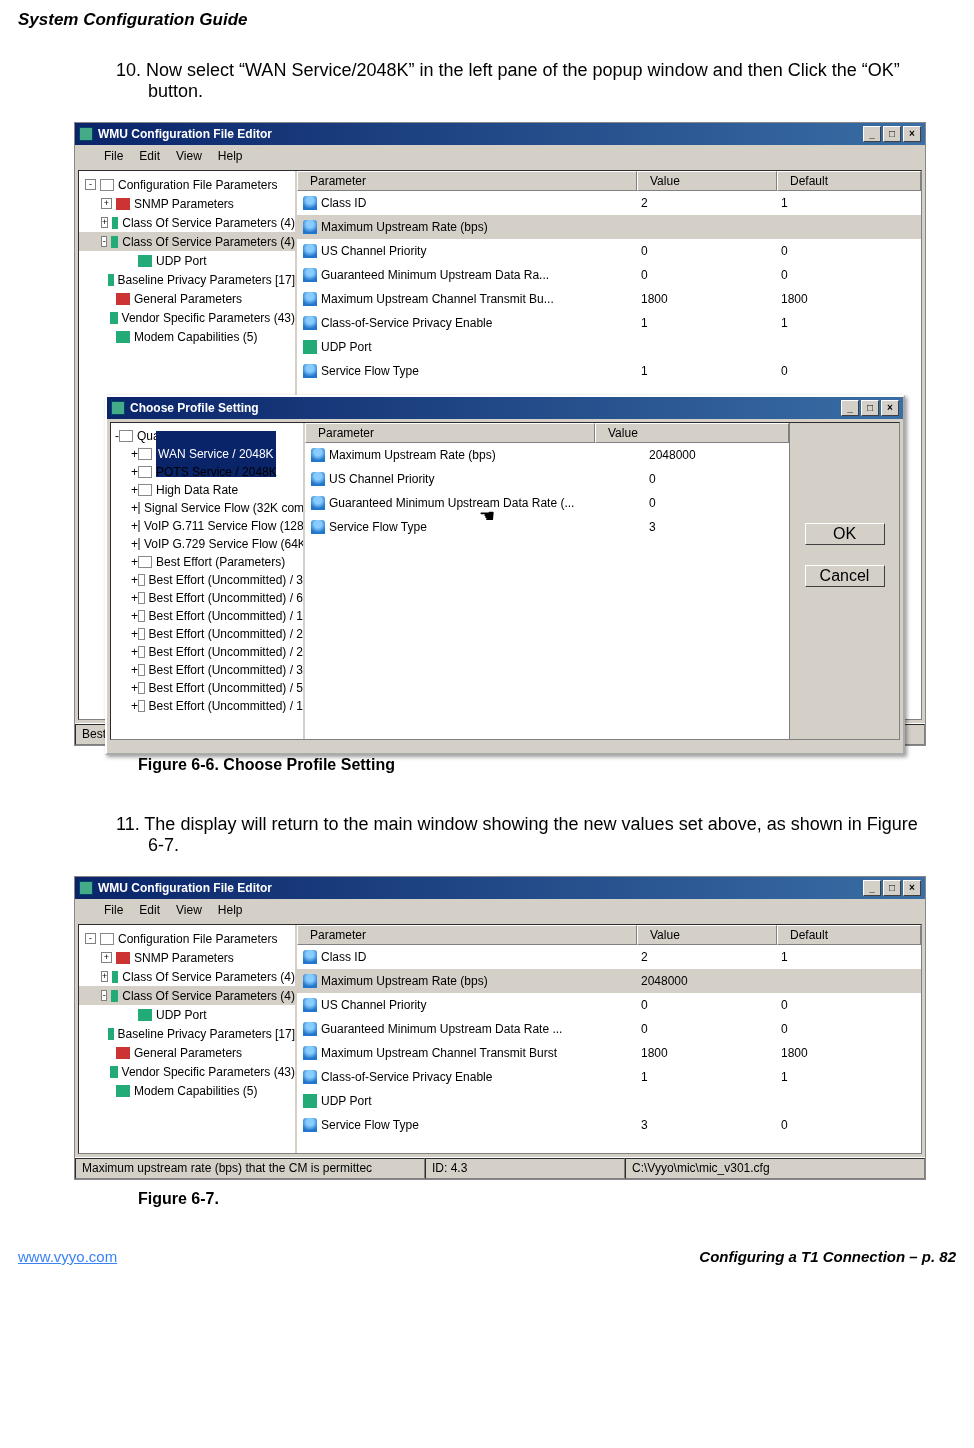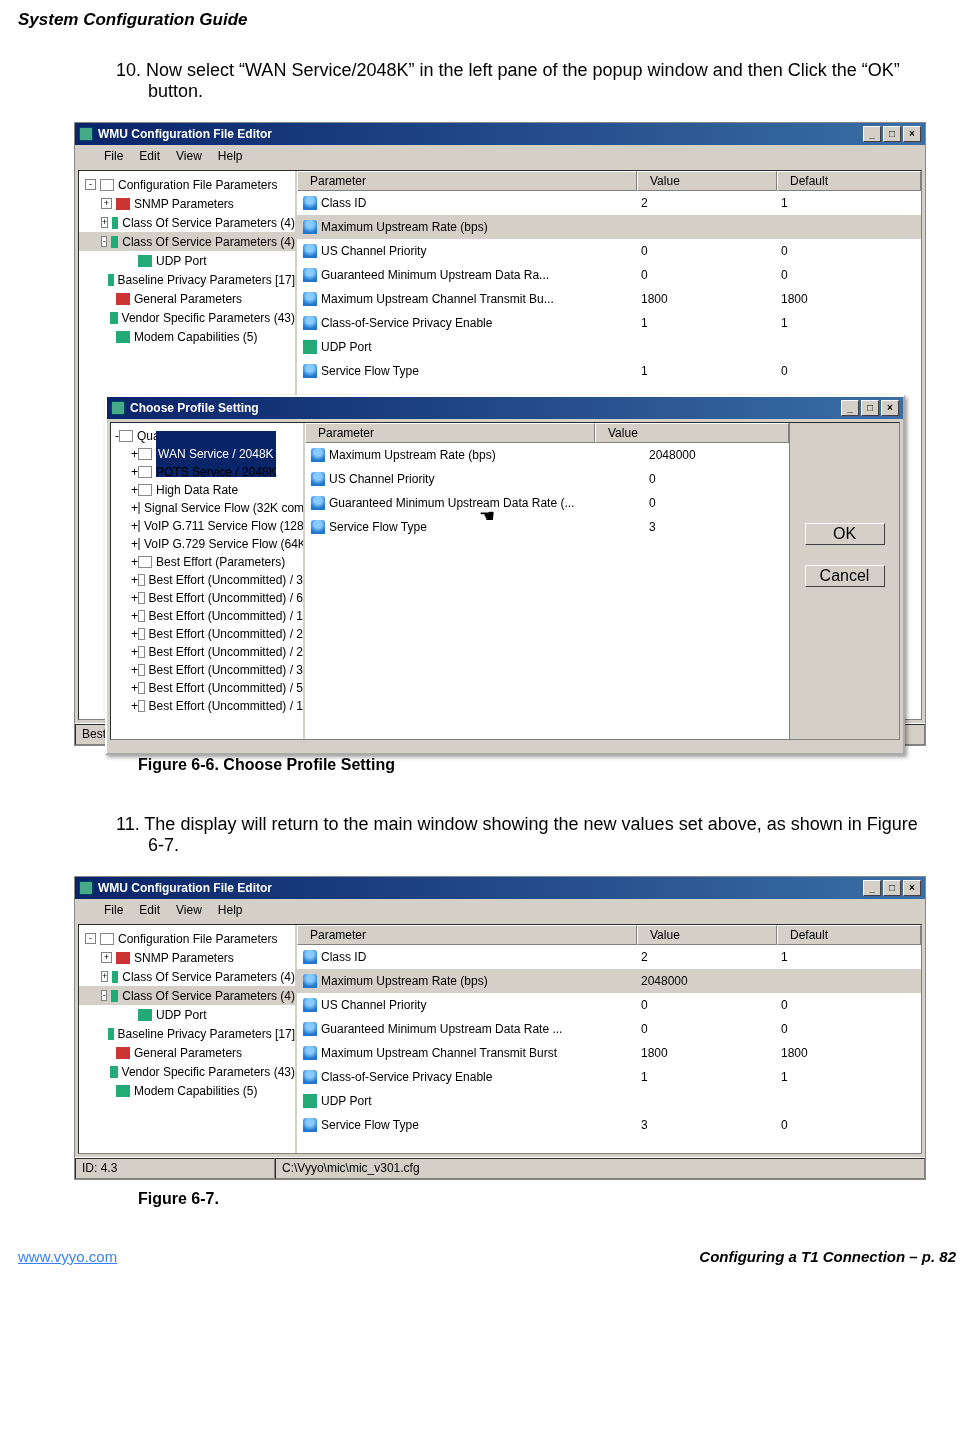--- a/index.html
+++ b/index.html
@@ -579,20 +579,21 @@
           <div class="lrow">
             <span class="licon leaf"></span>
             <span class="c1">Service Flow Type</span>
             <span class="c2">3</span>
             <span class="c3">0</span>
           </div>
         </div>
     </div>
   </div>
   <div class="statusbar">
+    <div class="sseg" style="width:350px">Maximum upstream rate (bps) that the CM is permittec</div>
     <div class="sseg" style="width:200px">ID: 4.3</div>
     <div class="sseg" style="flex:1">C:\Vyyo\mic\mic_v301.cfg</div>
   </div>
 </div>
 
 <div class="figcap">Figure 6-7.</div>
 
 <div class="footer">
   <a href="#">www.vyyo.com</a>
   <span class="right">Configuring a T1 Connection – p. 82</span>

